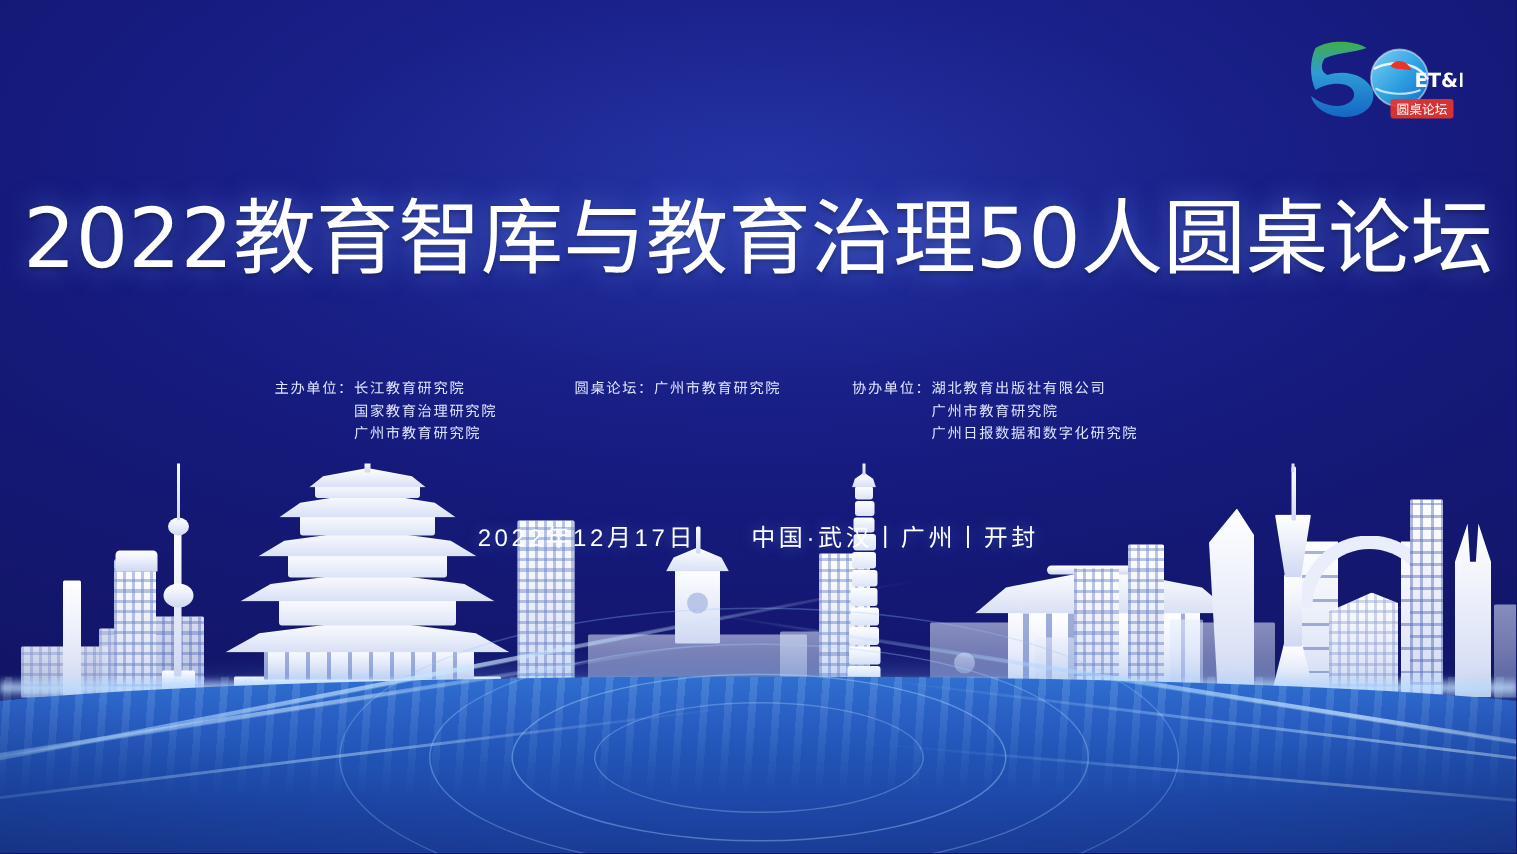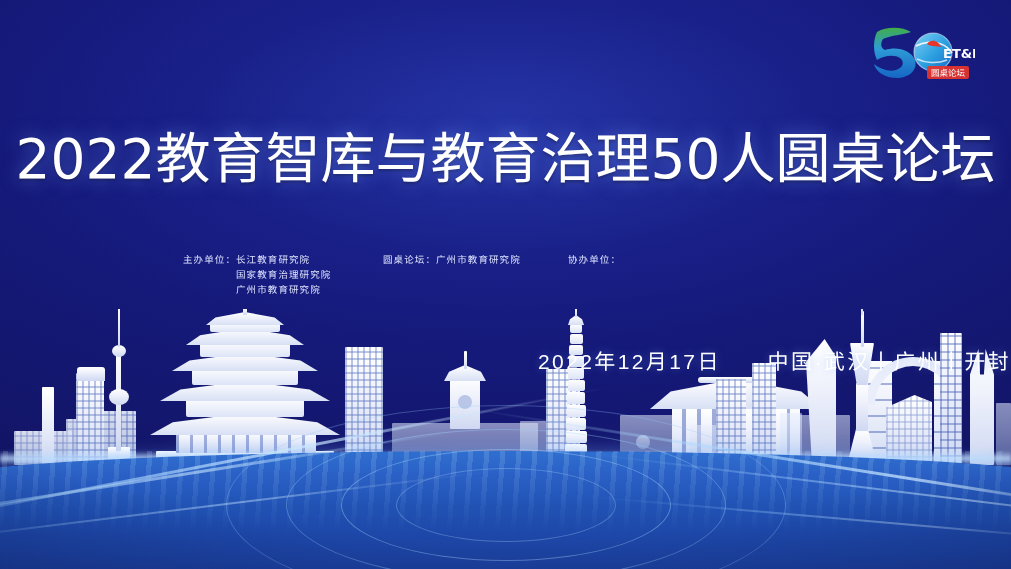--- a/index.html
+++ b/index.html
@@ -110,23 +110,23 @@
   }
   .credit-col .c-label{flex:none;}
   .credit-col .c-items{display:flex;flex-direction:column;}
   .credit-col.col1{width:200px;padding-left:0px;}
   .credit-col.col2{width:185px;}
   .credit-col.col3{width:260px;}
 
   
   .dateline{
     position:absolute;top:345px;left:0;right:0;
-    text-align:right;
+    text-align:center;
     color:#ffffff;
-    font-size:21px;
+    font-size:16px;
     letter-spacing:2.4px;
     white-space:pre;
     text-shadow:0 0 10px rgba(120,170,255,.4);
   }
 
   
   .scene{
     position:absolute;left:0;right:0;bottom:0;height:260px;
     overflow:hidden;
   }
@@ -400,18 +400,23 @@
 
     <div class="credit-col col2">
       <span class="c-label">圆桌论坛：</span>
       <span class="c-items">
         <span>广州市教育研究院</span>
       </span>
     </div>
 
     <div class="credit-col col3">
       <span class="c-label">协办单位：</span>
+      <span class="c-items">
+        <span>湖北教育出版社有限公司</span>
+        <span>广州市教育研究院</span>
+        <span>广州日报数据和数字化研究院</span>
+      </span>
     </div>
   </div>
 
   <div class="dateline">2022年12月17日　　中国·武汉丨广州丨开封</div>
 
 </div>
 
 </body></html>

